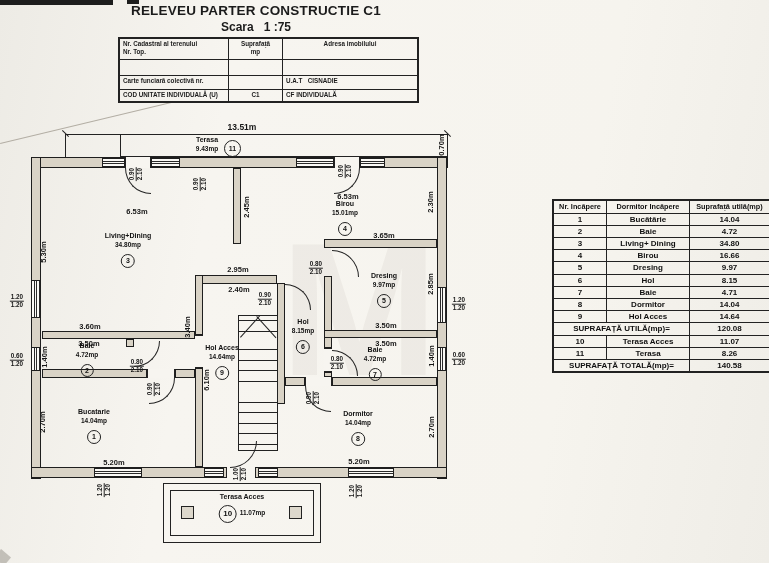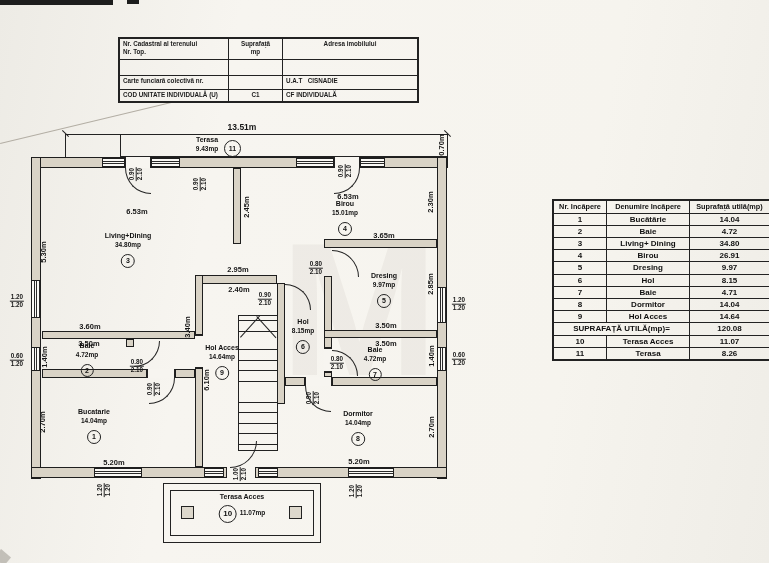--- a/index.html
+++ b/index.html
@@ -77,20 +77,22 @@
 <body>
 
 <div class="page">
 
   <div class="scanbar" style="left:0;top:0;width:113px;height:5px"></div>
   <div class="scanbar" style="left:127px;top:0;width:12px;height:4px"></div>
   <div class="crease" style="left:0;top:143px;width:176px;transform:rotate(-13.5deg)"></div>
   <div class="smudge" style="left:-4px;top:552px;width:13px;height:11px"></div>
   <div class="watermark" style="left:280px;top:200px;font-size:190px">M</div>
 
+  <div class="doc-title">RELEVEU PARTER CONSTRUCTIE C1</div>
+  <div class="doc-scale">Scara   1 :75</div>
 
   <table class="cadtable">
     <tbody>
         <tr style="height:21px">
       <td style="width:102px">
         <div>Nr. Cadastral al terenului</div>
         <div>Nr. Top.</div>
       </td>
       <td style="width:47px" class="c">
         <div>Suprafață</div>
@@ -329,42 +331,42 @@
   <div class="room" style="left:207px;top:136px">
     <div class="nm">Terasa</div>
     <div class="ar">9.43mp</div>
   </div>
   <span class="cnum" style="position:absolute;left:224px;top:139px;width:15px;height:15px">11</span>
 
   <table class="roomstable">
     <tbody>
         <tr style="height:13px">
       <th style="width:48px">Nr. Incăpere</th>
-      <th style="width:78px">Denumire Incăpere</th>
+      <th style="width:78px">Dormitor Incăpere</th>
       <th style="width:75px">Suprafață utilă(mp)</th>
     </tr>
     <tr>
           <td>1</td>
           <td>Bucătărie</td>
           <td>14.04</td>
         </tr>
     <tr>
           <td>2</td>
           <td>Baie</td>
           <td>4.72</td>
         </tr>
     <tr>
           <td>3</td>
           <td>Living+ Dining</td>
           <td>34.80</td>
         </tr>
     <tr>
           <td>4</td>
           <td>Birou</td>
-          <td>26.91</td>
+          <td>16.66</td>
         </tr>
     <tr>
           <td>5</td>
           <td>Dresing</td>
           <td>9.97</td>
         </tr>
     <tr>
           <td>6</td>
           <td>Hol</td>
           <td>8.15</td>
@@ -391,19 +393,23 @@
     <tr>
           <td>10</td>
           <td>Terasa Acces</td>
           <td>11.07</td>
         </tr>
     <tr>
           <td>11</td>
           <td>Terasa</td>
           <td>8.26</td>
         </tr>
+    <tr>
+          <td colspan="2">SUPRAFAȚĂ TOTALĂ(mp)=</td>
+          <td>140.58</td>
+        </tr>
   </tbody>
     </table>
 
   <div class="notes">
   </div>
 
 </div>
 
 </body></html>

